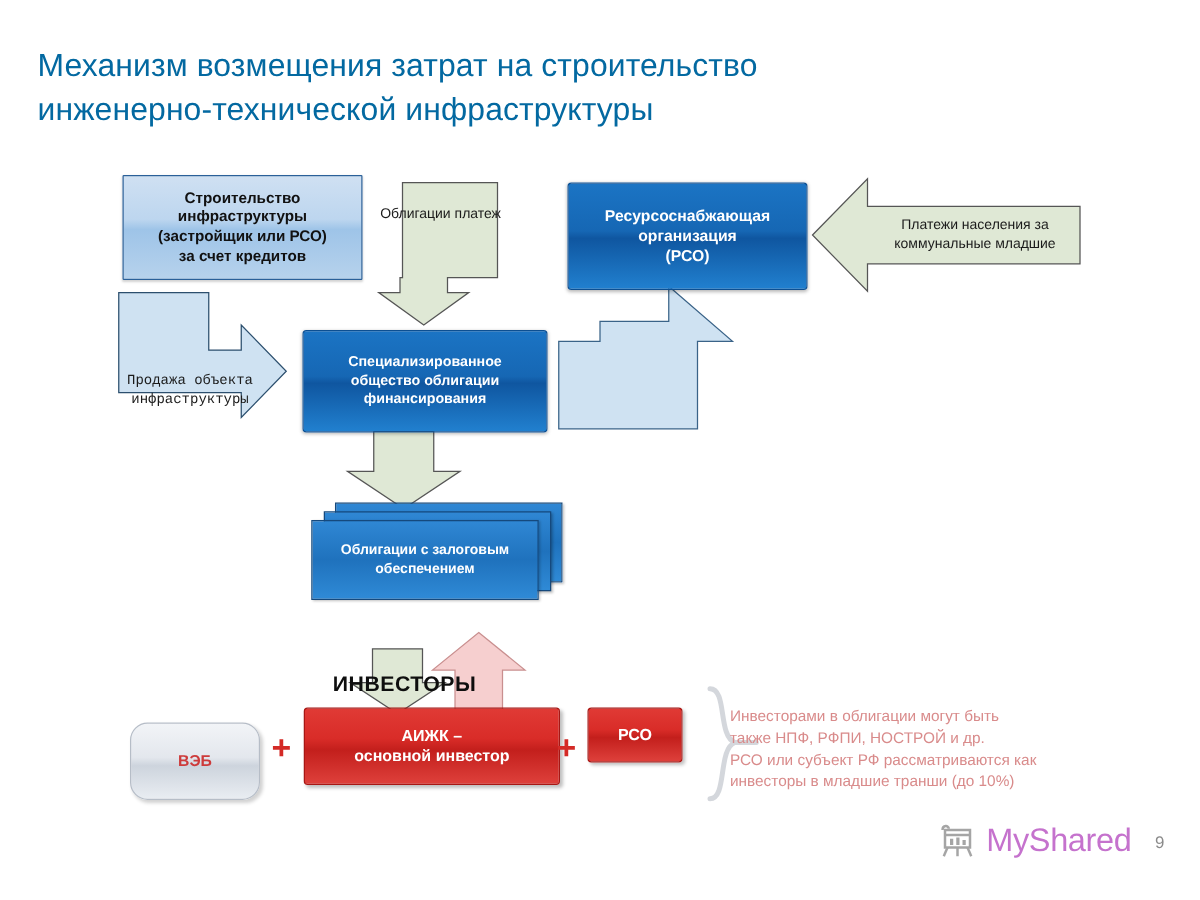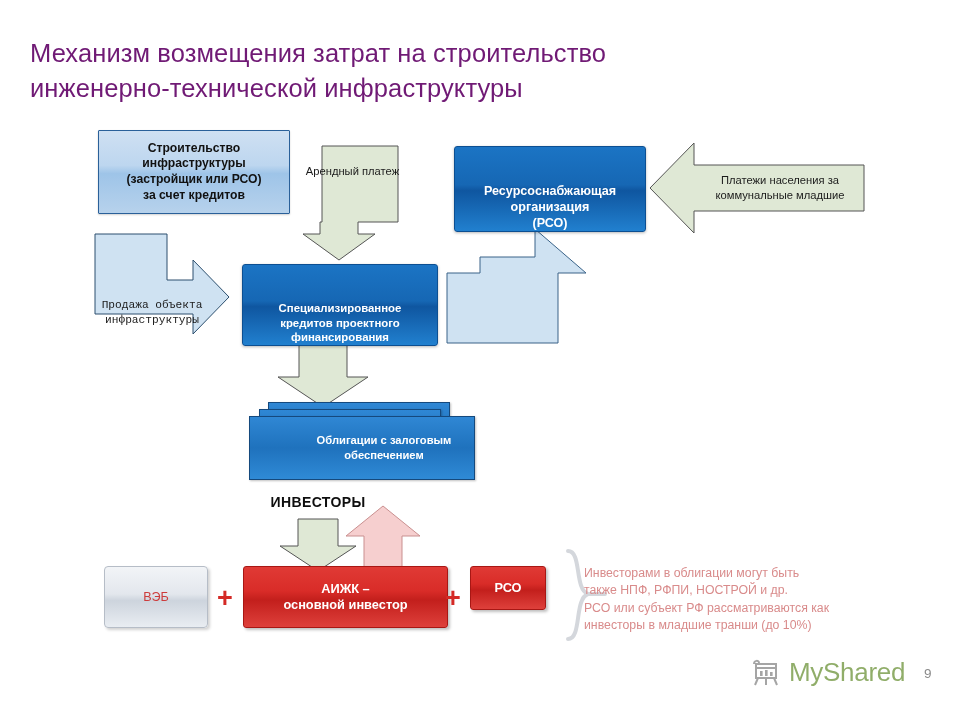--- a/index.html
+++ b/index.html
@@ -23,21 +23,21 @@
   }
   .abs { position: absolute; }
 
   
   #title {
     left: 30px;
     top: 36px;
     width: 700px;
     font-size: 25.5px;
     line-height: 1.38;
-    color: #701a75;
+    color: #0369a1;
     font-weight: 400;
     letter-spacing: 0.1px;
     white-space: pre-line;
   }
 
   
   .box {
     box-sizing: border-box;
     display: flex;
     align-items: center;
@@ -60,44 +60,44 @@
 
   
   .box-blue {
     background: linear-gradient(to bottom, #1b74c4 0%, #1667b4 45%, #0f56a0 52%, #2180cf 100%);
     border: 1.2px solid #0c4f92;
     color: #ffffff;
     font-weight: bold;
     font-size: 12.6px;
     border-radius: 3px;
     box-shadow: 0 1px 3px rgba(0,0,0,0.28);
-    align-items: flex-end;
   }
   .box-blue.small { font-size: 11.4px; }
 
   
   .box-red {
     background: linear-gradient(to bottom, #e03a35 0%, #d92c28 40%, #c31f1c 55%, #de403b 100%);
     border: 1px solid #a81714;
     color: #ffffff;
     font-weight: bold;
     font-size: 12.8px;
     border-radius: 3px;
     box-shadow: 2px 2px 3px rgba(0,0,0,0.25);
   }
 
   
   .box-grey {
     background: linear-gradient(to bottom, #f2f4f7 0%, #e3e7ed 45%, #cdd4dd 56%, #e9edf2 100%);
     border: 1px solid #b6bdc7;
     color: #cd3b3b;
-    font-weight: normal;
+    font-weight: bold;
     font-size: 12.6px;
-    border-radius: 4px;
+    border-radius: 14px;
     box-shadow: 2px 2px 3px rgba(0,0,0,0.18);
+    margin-top: 12px;
   }
 
   
   .arrow {
     box-sizing: border-box;
     display: flex;
     align-items: center;
     justify-content: center;
     text-align: center;
     line-height: 1.35;
@@ -119,25 +119,26 @@
     display: flex; align-items: center; justify-content: center;
     text-align: center;
     color: #ffffff;
     font-weight: bold;
     font-size: 11.2px;
     line-height: 1.3;
   }
   #bond-front span { display:block; white-space: pre-line; }
 
   #investors-label {
-    font-size: 14px;
+    font-size: 17px;
     font-weight: bold;
     color: #0e0e0e;
     letter-spacing: 0.4px;
-    text-align: center;
+    text-align: right;
+    margin-top: 44px;
   }
 
   
   .plus {
     color: #d42a26;
     font-size: 27px;
     font-weight: bold;
     line-height: 1;
     text-align: center;
   }
@@ -157,21 +158,21 @@
   #watermark {
     left: 752px;
     top: 657px;
     display: flex;
     align-items: center;
     gap: 7px;
     opacity: 0.62;
   }
   #watermark-text {
     font-size: 26px;
-    color: #4d7c0f;
+    color: #a21caf;
     font-weight: 400;
     letter-spacing: -0.3px;
   }
   #page-number {
     left: 924px;
     top: 666px;
     font-size: 13.5px;
     color: #8a8a8a;
   }
 </style>
@@ -180,21 +181,21 @@
 
 <div id="slide">
 
   <div class="abs" id="title">Механизм возмещения затрат на строительство
 инженерно-технической инфраструктуры</div>
 
   <svg class="shape" style="left:280px; top:146px;" width="120" height="115">
     <polygon points="40,0 118,0 118,78 78,78 78,96 59,114 40,96 40,78 0,78 0,96" fill="#dfe8d5" stroke="#4a4a4a" stroke-width="1" style="display:none"></polygon>
     <path d="M42,0 L118,0 L118,76 L78,76 L78,88 L95,88 L59,114 L23,88 L40,88 L40,76 L42,76 Z" fill="#dfe8d5" stroke="#555555" stroke-width="1"></path>
   </svg>
-  <div class="abs arrow" style="left:300px; top:159px; width:105px; height:26px;">Арендный платеж</div>
+  <div class="abs arrow" style="left:300px; top:159px; width:105px; height:26px;">Облигации платеж</div>
 
   <svg class="shape" style="left:650px; top:143px;" width="215" height="90">
     <path d="M0,45 L44,0 L44,22 L214,22 L214,68 L44,68 L44,90 Z" fill="#dfe8d5" stroke="#555555" stroke-width="1"></path>
   </svg>
   <div class="abs arrow" style="left:700px; top:162px; width:160px; height:52px;">Платежи населения
 за коммунальные
 младшие</div>
 
   <svg class="shape" style="left:95px; top:234px;" width="135" height="126">
     <path d="M0,0 L72,0 L72,46 L98,46 L98,26 L134,63 L98,100 L98,80 L0,80 Z" fill="#cfe2f2" stroke="#2c4f6e" stroke-width="1"></path>
@@ -217,42 +218,42 @@
 
   <svg class="shape" style="left:345px; top:506px;" width="76" height="62">
     <path d="M38,0 L75,30 L57,30 L57,62 L19,62 L19,30 L1,30 Z" fill="#f6cfcf" stroke="#c98f8f" stroke-width="1"></path>
   </svg>
 
   <svg class="shape" style="left:562px; top:549px;" width="44" height="92">
     <path d="M6,2 C20,2 12,40 26,45 C12,50 20,90 6,90" fill="none" stroke="#d4d7dc" stroke-width="4" stroke-linecap="round"></path>
     <line x1="26" y1="45" x2="43" y2="45" stroke="#d4d7dc" stroke-width="4" stroke-linecap="round"></line>
   </svg>
 
-  <div class="abs box box-lightblue" style="left:98px; top:130px; width:192px; height:84px;">
+  <div class="abs box box-lightblue" style="left:98px; top:140px; width:192px; height:84px;">
     <span>Строительство
 инфраструктуры
 (застройщик или РСО)
 за счет кредитов</span>
   </div>
 
   <div class="abs box box-blue" style="left:454px; top:146px; width:192px; height:86px;">
     <span>Ресурсоснабжающая
 организация
 (РСО)</span>
   </div>
 
   <div class="abs box box-blue small" style="left:242px; top:264px; width:196px; height:82px;">
     <span>Специализированное
-кредитов проектного
+общество облигации
 финансирования</span>
   </div>
 
   <div class="bondcard" style="left:268px; top:402px; width:180px; height:62px;"></div>
   <div class="bondcard" style="left:259px; top:409px; width:180px; height:62px;"></div>
-  <div class="bondcard" id="bond-front" style="left:249px; top:416px; width:180px; height:62px;padding-left:44px;">
+  <div class="bondcard" id="bond-front" style="left:249px; top:416px; width:180px; height:62px;">
     <span>Облигации с залоговым
 обеспечением</span>
   </div>
 
   <div class="abs" id="investors-label" style="left:255px; top:494px; width:126px;">ИНВЕСТОРЫ</div>
 
   <div class="abs box box-grey" style="left:104px; top:566px; width:104px; height:62px;">
     <span>ВЭБ</span>
   </div>
 

